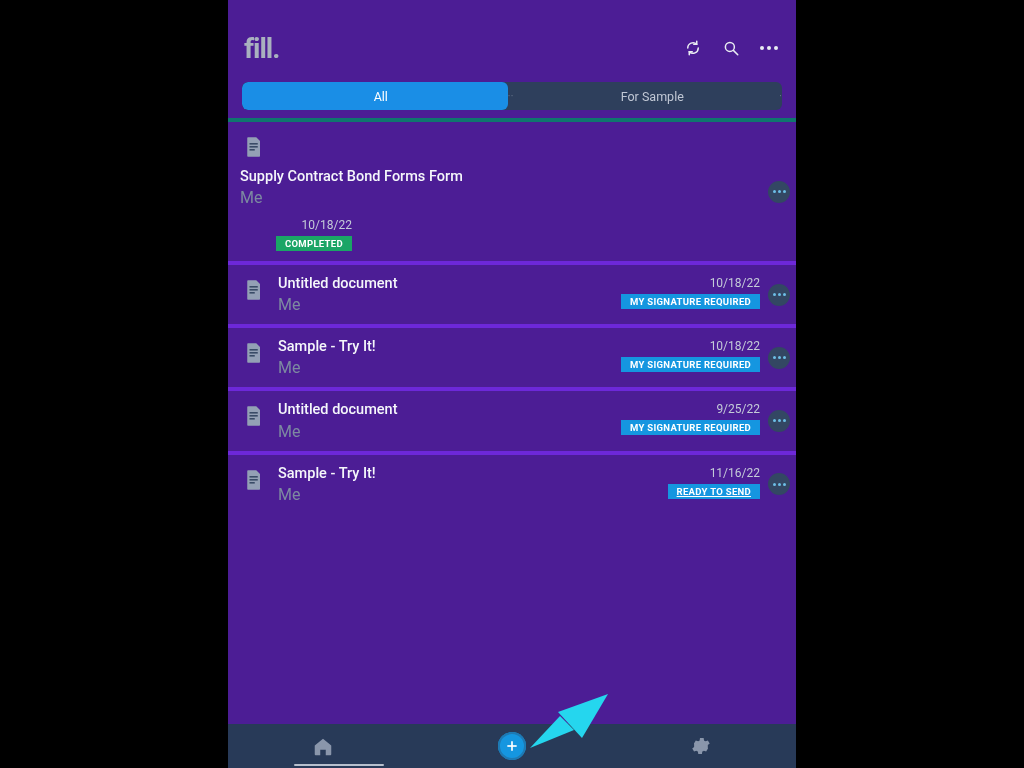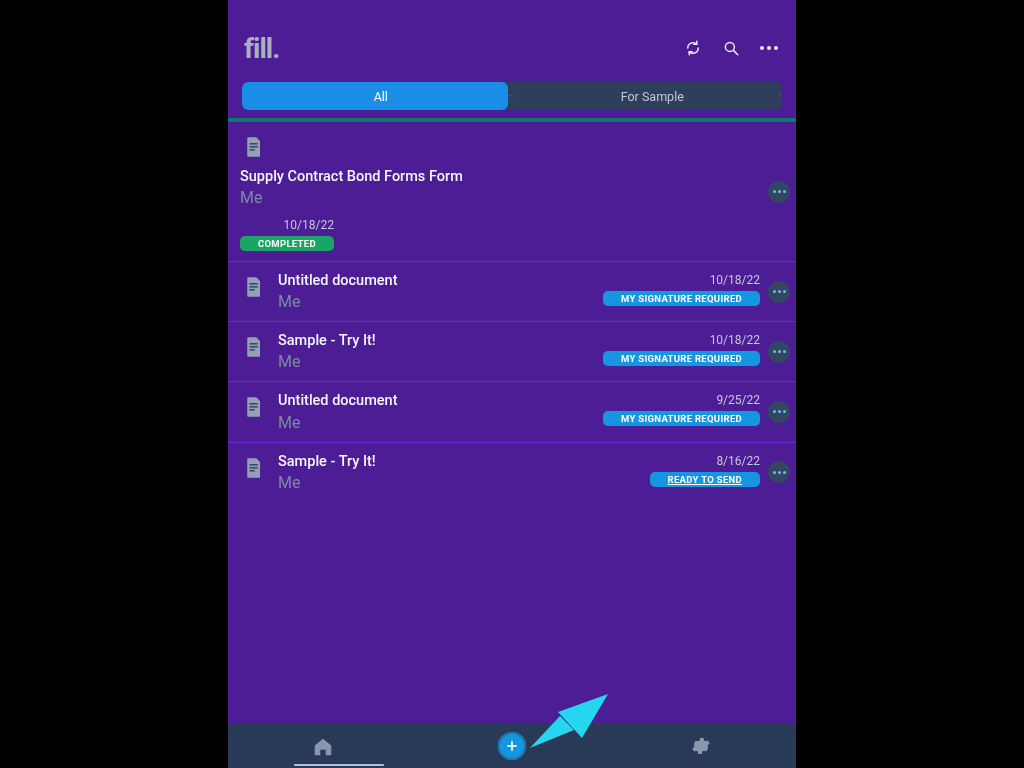--- a/index.html
+++ b/index.html
@@ -47,33 +47,33 @@
     position:relative;
     padding-left:12px;
   }
   .tab.active { background: #1a8ee6; color: #fff; border-radius:6px;}
   .tab-sep { width:3px; display:flex; align-items:center; justify-content:center; color:#6d7a90; font-size:10px;}
 
   .list { flex:1; overflow:hidden; }
   .row {
     display:flex; align-items:flex-start;
     padding: 10px 10px 10px 12px;
-    border-top: 1px solid #6d28d9;
+    border-top: 4px solid #6d28d9;
     gap: 10px;
     position:relative;
   }
   .row:first-child{ border-top: 4px solid #0f766e; margin-top:4px;flex-direction:column;}
   .doc-icon { width: 28px; display:flex; justify-content:center; padding-top:4px;}
   .doc-icon svg{ width:18px; height:22px; fill:#93a0b5; }
   .row-main { flex:1; min-width:0; }
   .title { color:#f5f7fb; font-size:14.5px; font-weight:500; line-height:1.25; }
   .owner { color:#7d8aa1; font-size:16px; margin-top:2px; }
   .row-right { display:flex; flex-direction:column; align-items:flex-end; gap:4px; padding-top:1px; padding-right:26px; }
   .date { color:#c4cbd8; font-size:12px; }
-  .badge { display:inline-block; font-size:9.5px; font-weight:700; letter-spacing:0.3px; padding:2px 18px; border-radius:5px; color:#fff; text-transform:uppercase; }
+  .badge { display:inline-block; font-size:9.5px; font-weight:700; letter-spacing:0.3px; padding:2px 9px; border-radius:0; color:#fff; text-transform:uppercase;margin-left:36px; }
   .badge.completed { background:#1aa566; }
   .badge.sig { background:#1596e0; }
   .badge.ready { background:#1596e0;text-decoration:underline; }
   .row-menu {
     position:absolute; right:6px; top:50%; transform:translateY(-50%);
     width:22px; height:22px; border-radius:50%;
     background:#334763;
     display:flex; align-items:center; justify-content:center;
     cursor:pointer;
   }
@@ -248,21 +248,21 @@
             <rect x="6" y="9" width="11" height="1.6" fill="#1d2f4d"></rect>
             <rect x="6" y="13" width="11" height="1.6" fill="#1d2f4d"></rect>
             <rect x="6" y="17" width="7" height="1.6" fill="#1d2f4d"></rect>
           </svg>
       </div>
       <div class="row-main">
         <div class="title">Sample - Try It!</div>
         <div class="owner">Me</div>
       </div>
       <div class="row-right">
-        <div class="date">8/16/22</div>
+        <div class="date">11/16/22</div>
         <div class="badge ready">READY TO SEND</div>
       </div>
       <div class="row-menu">
           <span class="d"></span>
           <span class="d"></span>
           <span class="d"></span>
         </div>
     </div>
 
   </div>

